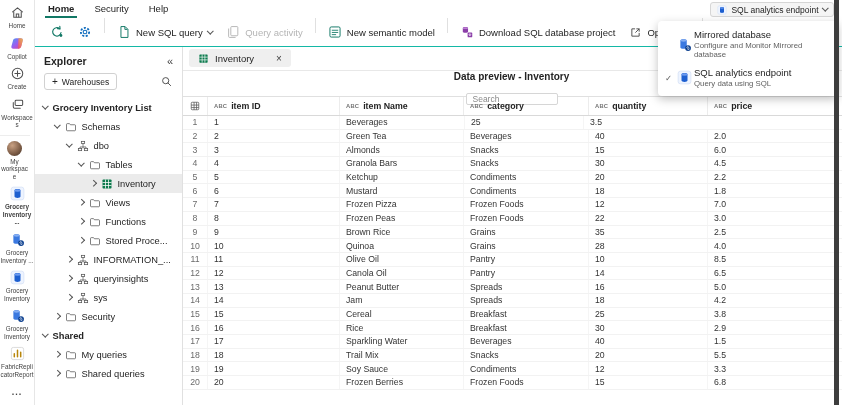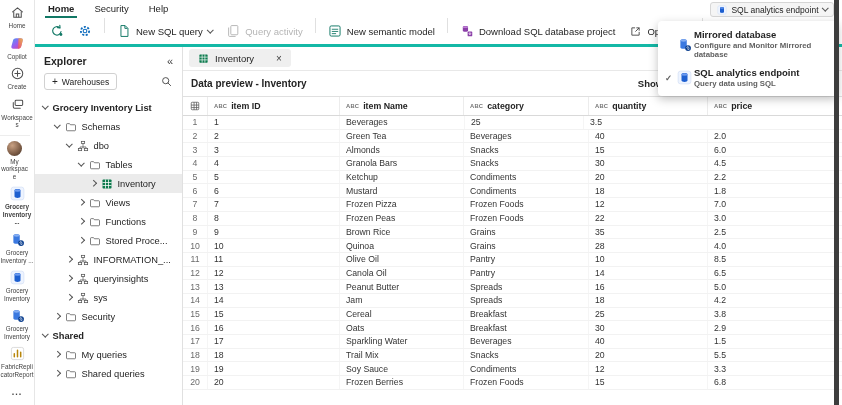--- a/index.html
+++ b/index.html
@@ -20,21 +20,21 @@
   .rail-more { margin-top:auto; margin-bottom:8px; font-weight:bold; color:#424242; font-size:9px; letter-spacing:1px; cursor:pointer; }
 
   
   .menubar { position:absolute; left:35px; top:0; right:0; height:18px; display:flex; align-items:stretch; background:#fff; padding-left:10px; }
   .mtab { font-size:9.5px; display:flex; align-items:center; padding:0 3px; margin-right:14px; color:#242424; border-bottom:2px solid transparent; cursor:pointer; }
   .mtab.active { font-weight:bold; border-bottom-color:#117865; }
   .endpoint-btn { position:absolute; right:8px; top:2px; height:15px; display:flex; align-items:center; gap:4px; background:#f5f5f5; border:1px solid #d6d6d6; border-radius:3px; font-size:8.5px; padding:0 6px; cursor:pointer; color:#242424; }
   .endpoint-btn .icn svg { width:10px; height:10px; }
 
   
-  .toolbar { position:absolute; left:35px; top:18px; right:0; height:29px; border-bottom:3px solid #14b8a6; display:flex; gap:4px; padding-left:10px; background:#fff; }
+  .toolbar { position:absolute; left:35px; top:18px; right:0; height:29px; border-bottom:1px solid #14b8a6; display:flex; gap:4px; padding-left:10px; background:#fff; }
   .tbtn { display:flex; align-items:center; gap:5px; font-size:9.5px; background:none; border:none; padding:3px 5px; cursor:pointer; color:#242424; white-space:nowrap; }
   .tbtn.disabled { color:#b5b5b5; cursor:default; }
   .vdiv { width:1px; height:15px; background:#e0e0e0; margin:0 3px; flex:none; }
 
   
   .explorer { position:absolute; left:35px; top:47px; width:148px; bottom:0; background:#fff; border-right:1px solid #e0e0e0; overflow:hidden; }
   .exp-head { display:flex; align-items:center; justify-content:space-between; padding:8px 9px 6px 9px;gap:7px; }
   .exp-title { font-size:10.5px; font-weight:bold; }
   .exp-collapse { font-size:11px; color:#424242; cursor:pointer; }
   .exp-actions { display:flex; align-items:center; justify-content:space-between; padding:0 9px 4px 9px; }
@@ -45,41 +45,41 @@
   .trow { display:flex; align-items:center; gap:5px; height:19px; font-size:9.3px; color:#242424; cursor:pointer; white-space:nowrap; }
   .trow.selected { background:#ebebeb; }
   .tlbl.b { font-weight:bold; }
   .trow .icn svg { width:12px; height:12px; }
 
   
   .main { position:absolute; left:183px; top:47px; right:0; bottom:0; background:#fff; }
   .tabstrip { height:24px; display:flex; align-items:flex-end; padding:0 0 0 6px; border-bottom:1px solid #e8e8e8; }
   .tab { background:#efefef; border-radius:3px; height:18px; margin-bottom:3px; display:flex; align-items:center; gap:6px; padding:0 9px; font-size:9.5px; cursor:pointer; }
   .tab .close { margin-left:16px; color:#424242; font-size:10px; cursor:pointer; }
-  .preview-row { height:26px; border-bottom:1px solid #e0e0e0; display:flex; align-items:center; padding:0 10px 0 8px; }
+  .preview-row { height:26px; border-bottom:1px solid #e0e0e0; display:flex; align-items:center; padding:0 10px 0 8px;flex-direction:column; }
   .preview-title { font-size:10px; font-weight:bold; }
   .rows-label { margin-left:auto; font-size:9.5px; font-weight:bold; margin-right:14px; }
   .search-input { width:92px; height:17px; border:1px solid #d6d6d6; border-radius:2px; font-size:8.5px; padding:0 6px; color:#242424; outline:none; }
   .search-input::placeholder { color:#8a8a8a; }
 
   
   .grid { width:100%; }
   .thead { display:flex; height:19px; border-bottom:1px solid #d9d9d9; align-items:stretch; }
   .th { display:flex; align-items:center; gap:4px; font-size:8.8px; font-weight:bold; padding-left:6px; border-right:1px solid #ececec; cursor:pointer; }
   .abc { font-size:5.8px; font-weight:bold; color:#757575; letter-spacing:.2px; }
   .tr { display:flex; height:13.7px; border-bottom:1px solid #f2f2f2; align-items:stretch; }
   .td { font-size:8.7px; color:#333; padding-left:6px; display:flex; align-items:center; border-right:1px solid #f5f5f5; overflow:hidden; white-space:nowrap; }
   .td-num { justify-content:center; padding-left:0; color:#6b6b6b; }
   .w-num { width:25px; flex:none; } .w0 { width:132px; flex:none; } .w1 { width:124px; flex:none; }
   .w2 { width:125px; flex:none; } .w3 { width:119px; flex:none; } .w4 { flex:1; border-right:none; }
   .th.w-num { justify-content:center; padding-left:0; }
 
   
   .dropdown { position:absolute; right:4px; top:21px; width:180px; background:#fff; border-radius:4px; box-shadow:0 3px 10px rgba(0,0,0,.25); z-index:40; padding:4px 0; }
-  .dd-item { display:flex; align-items:center; gap:2px; padding:4px 20px 4px 4px; cursor:pointer;font-weight:bold; }
+  .dd-item { display:flex; align-items:center; gap:2px; padding:4px 20px 4px 4px; cursor:pointer; }
   .dd-check { width:13px; font-size:8.5px; color:#616161; text-align:center; flex:none; }
   .dd-item .icn svg { width:15px; height:15px; }
   .dd-title { font-size:9.5px; color:#242424; }
   .dd-sub { font-size:7.8px; color:#616161; margin-top:1px; }
 
   
   .scrollbar { position:absolute; right:3px; top:0; width:5px; height:405px; background:#3d3d3d; z-index:60; }
 </style>
 </head>
 <body>
@@ -621,21 +621,21 @@
           <div class="td td-num w-num">15</div>
           <div class="td w0">15</div>
           <div class="td w1">Cereal</div>
           <div class="td w2">Breakfast</div>
           <div class="td w3">25</div>
           <div class="td w4">3.8</div>
         </div>
         <div class="tr">
           <div class="td td-num w-num">16</div>
           <div class="td w0">16</div>
-          <div class="td w1">Oats</div>
+          <div class="td w1">Rice</div>
           <div class="td w2">Breakfast</div>
           <div class="td w3">30</div>
           <div class="td w4">2.9</div>
         </div>
         <div class="tr">
           <div class="td td-num w-num">17</div>
           <div class="td w0">17</div>
           <div class="td w1">Sparkling Water</div>
           <div class="td w2">Beverages</div>
           <div class="td w3">40</div>

